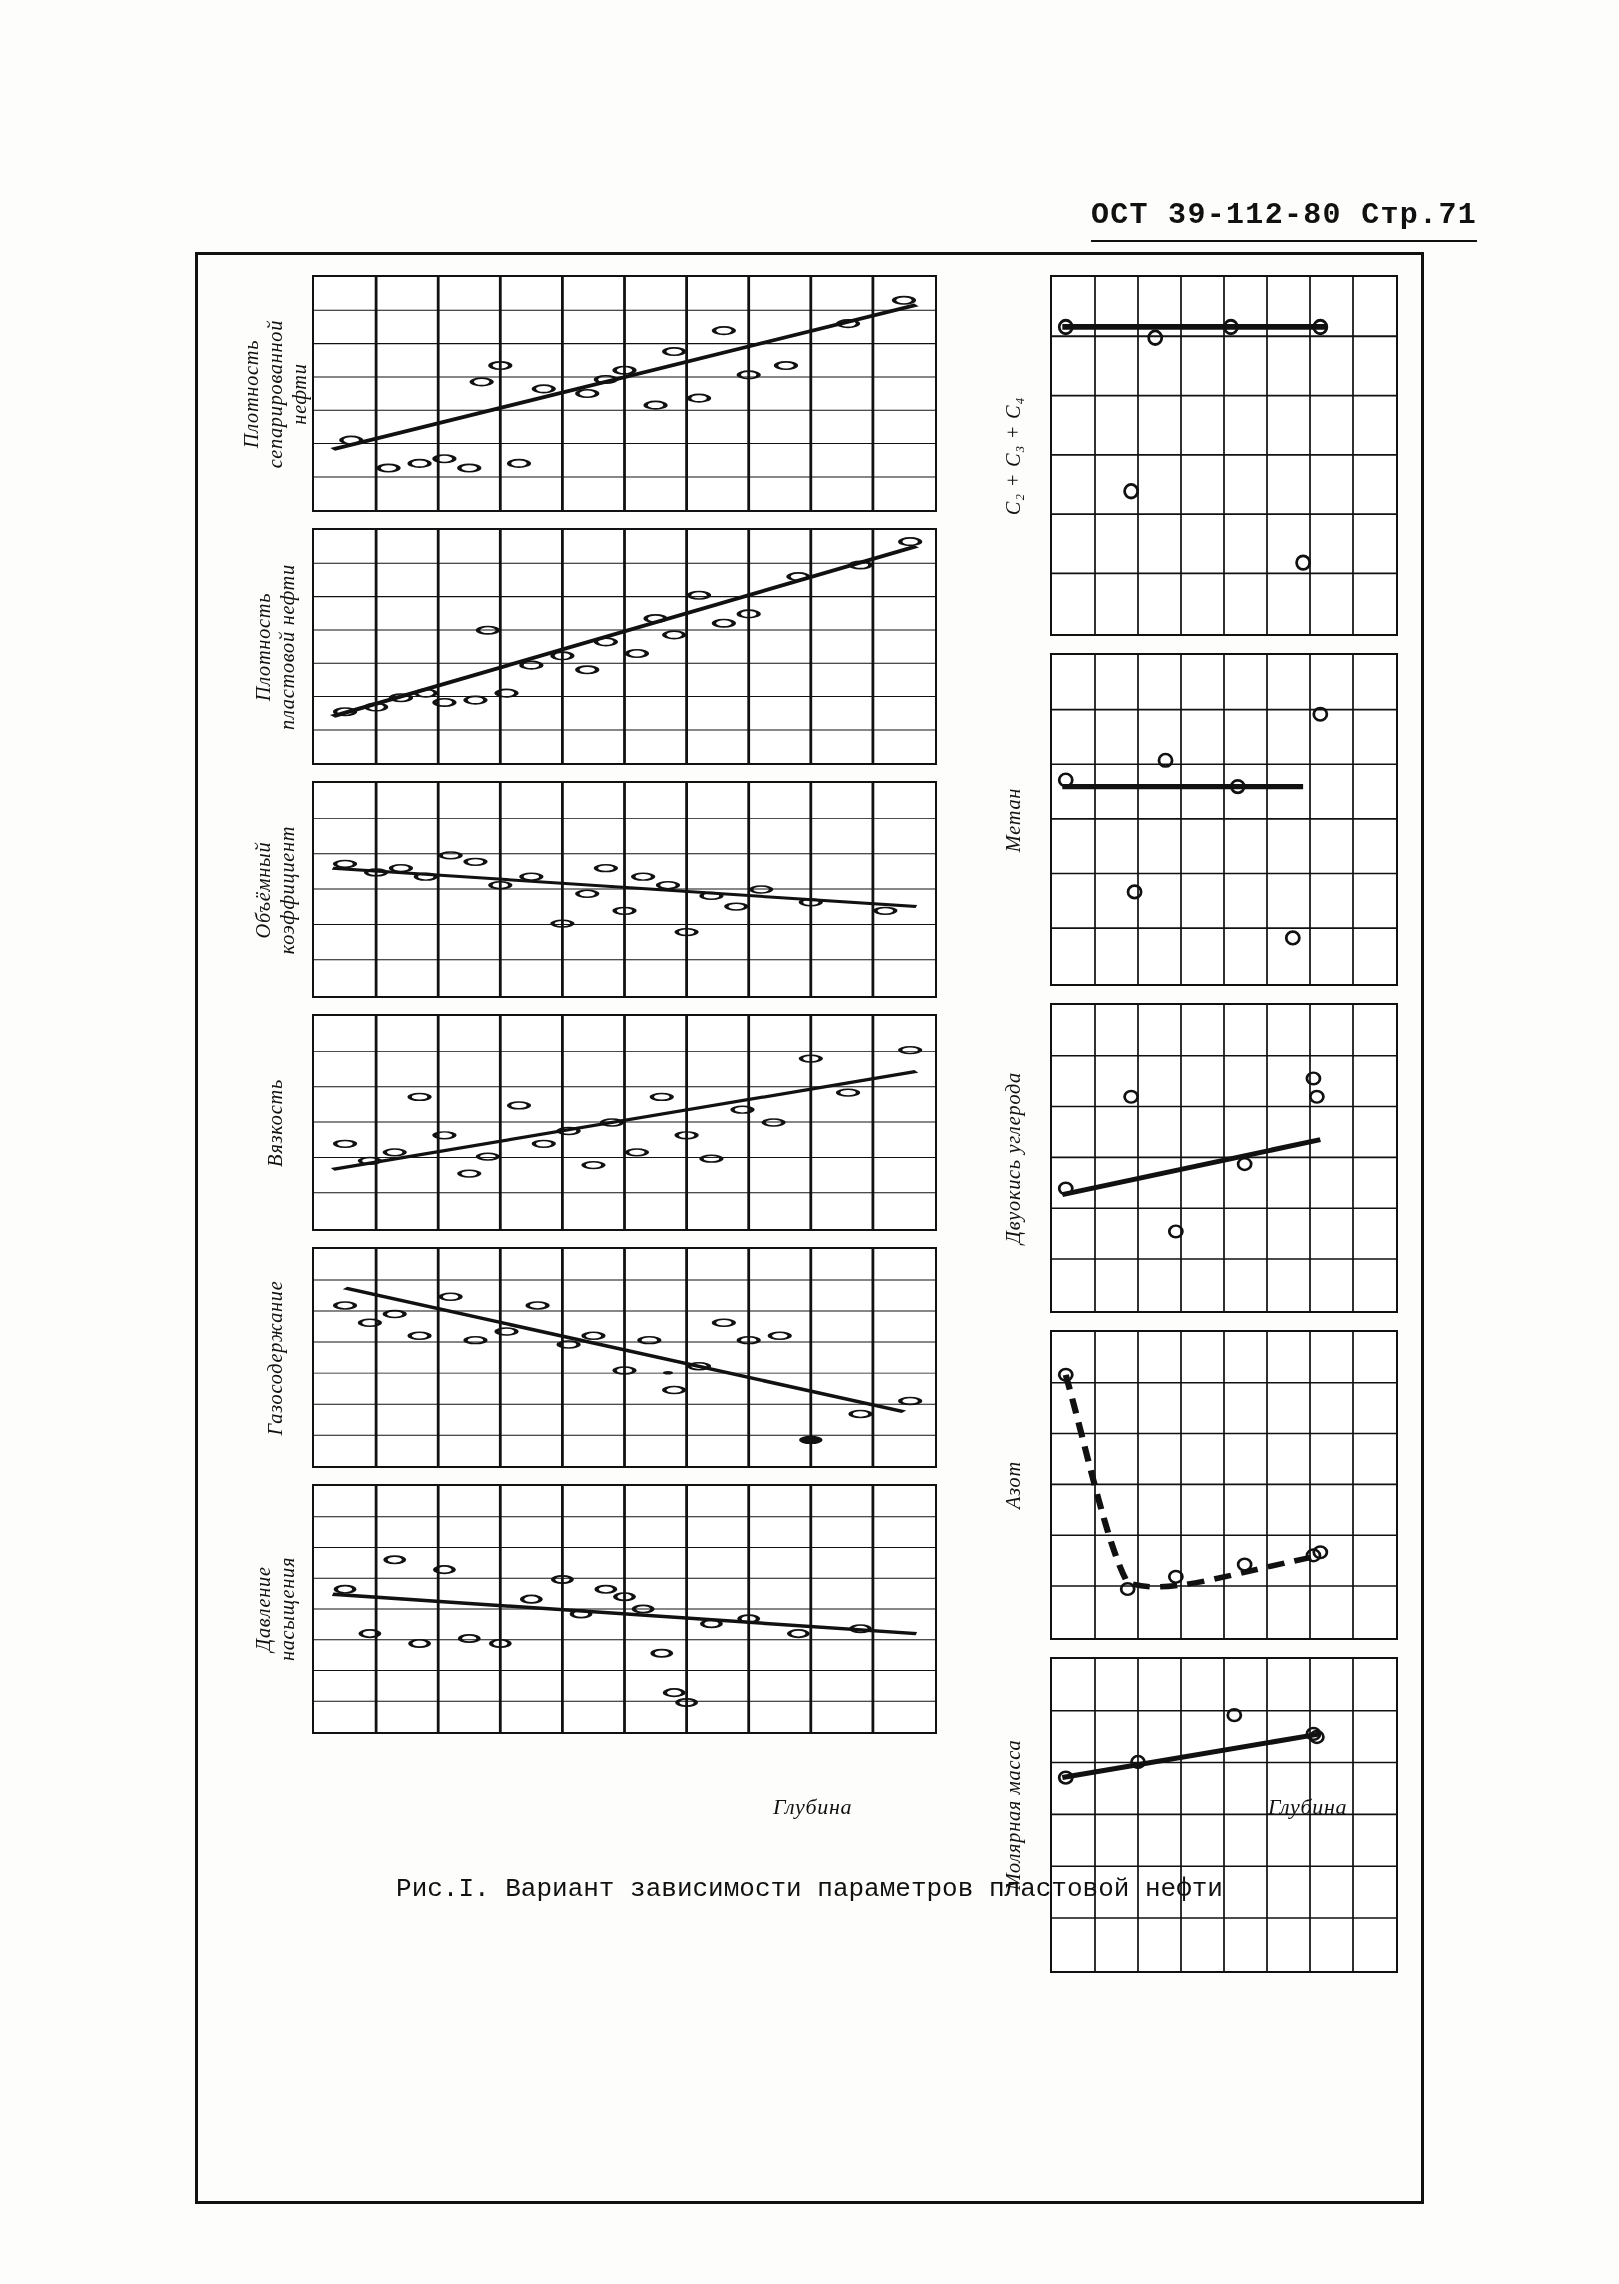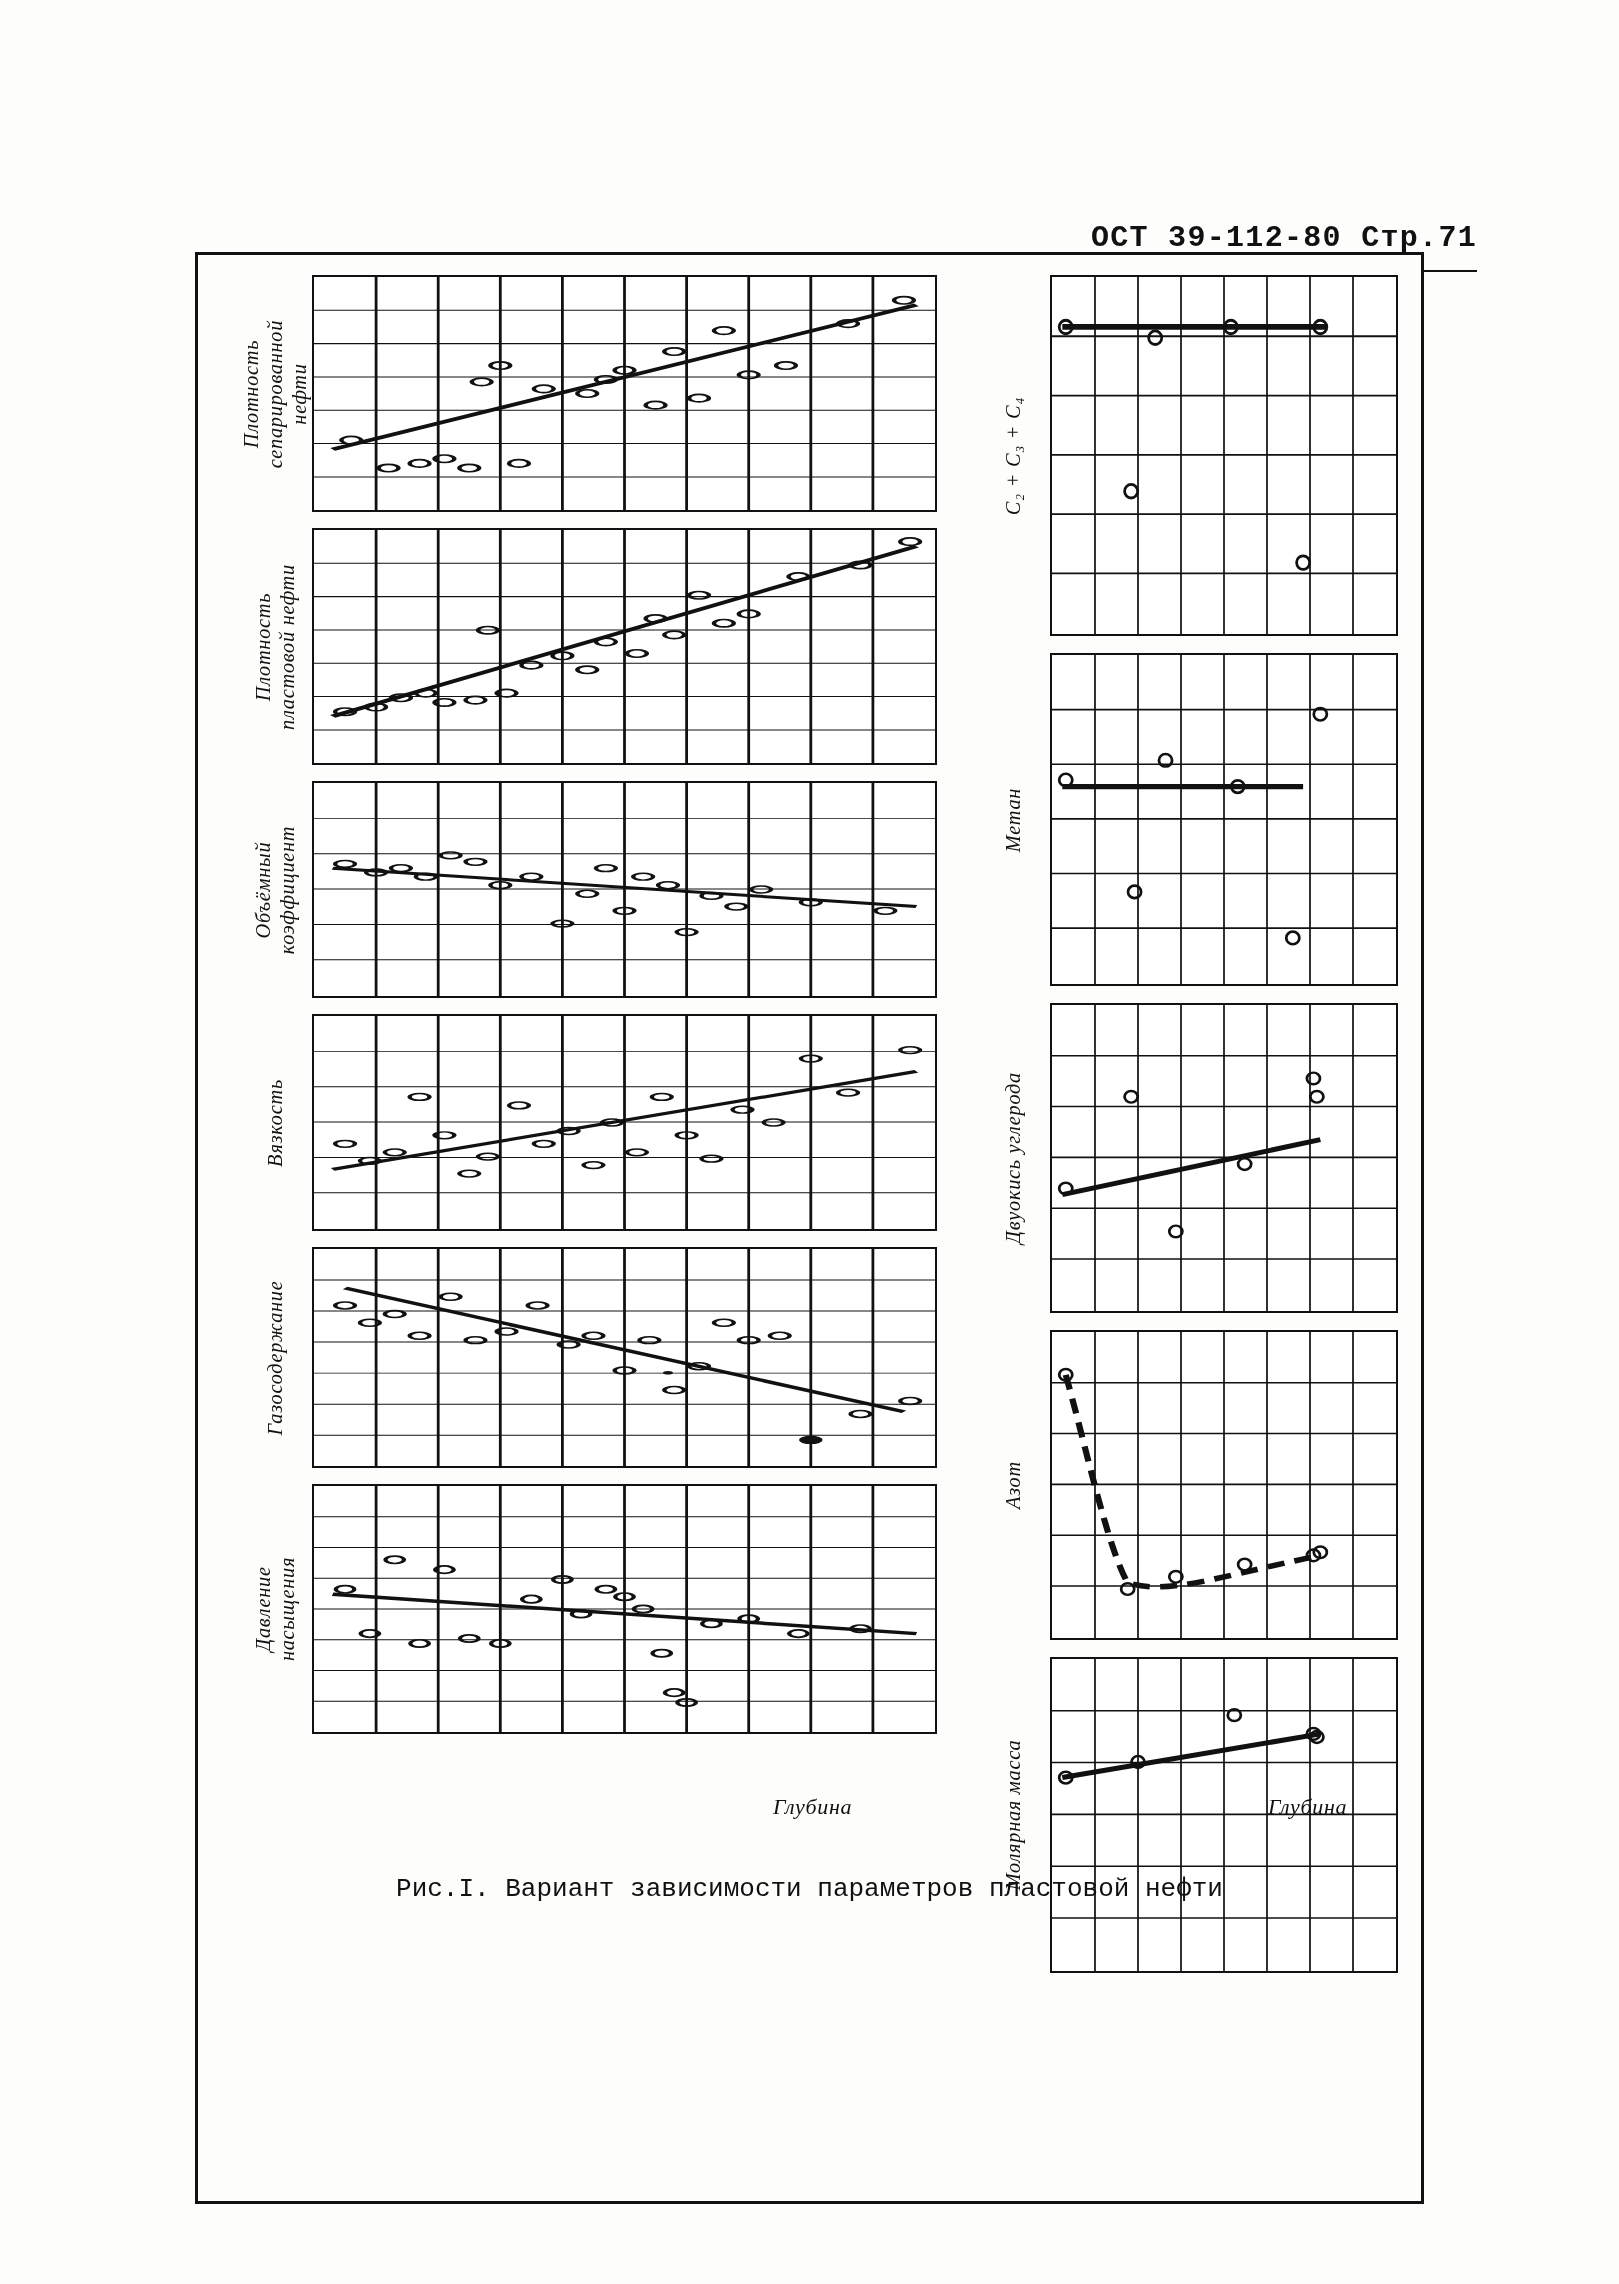--- a/index.html
+++ b/index.html
@@ -20,22 +20,21 @@
     top:198px; right:142px;
     font-family:"Liberation Mono", monospace;
     font-size:30px;
     letter-spacing:1.3px;
     font-weight:700;
     color:#111;
   }
   .doc-header .underline{
     display:inline-block;
     border-bottom:2.6px solid #111;
-    padding-bottom:15px;
-    margin-top:23px;
+    padding-bottom:8px;
   }
   
   .frame{
     position:absolute;
     left:195px; top:252px;
     width:1229px; height:1952px;
     border:3.3px solid #111;
     box-sizing:border-box;
     background:#fdfdfb;
   }

